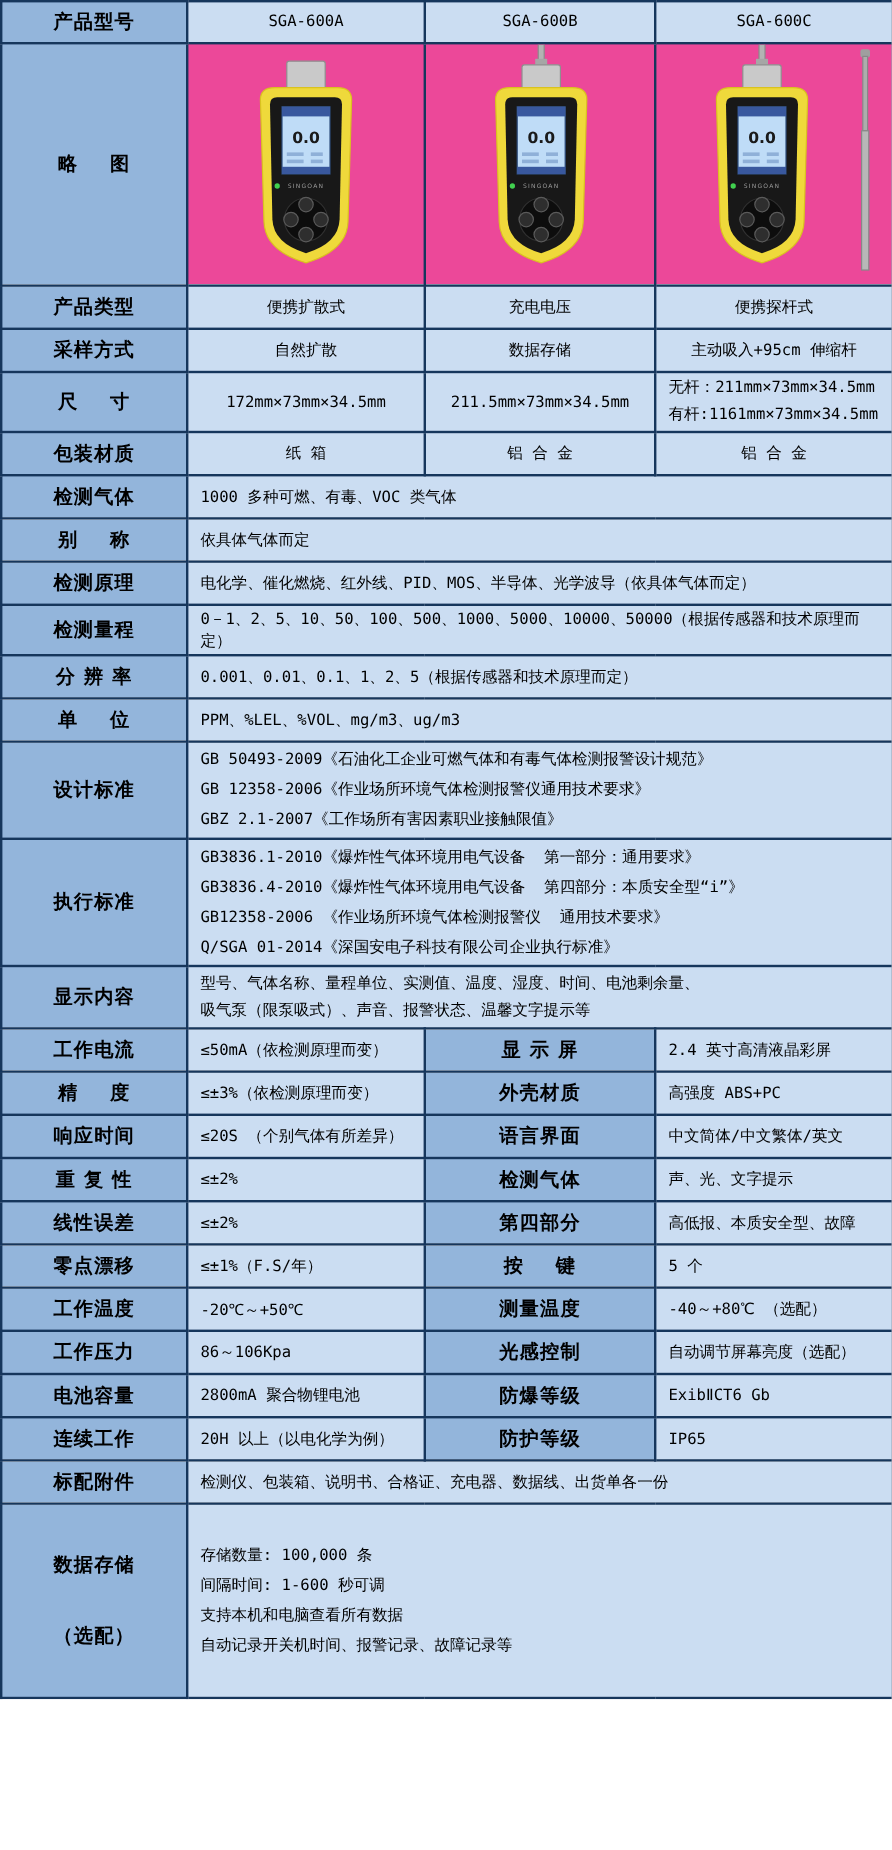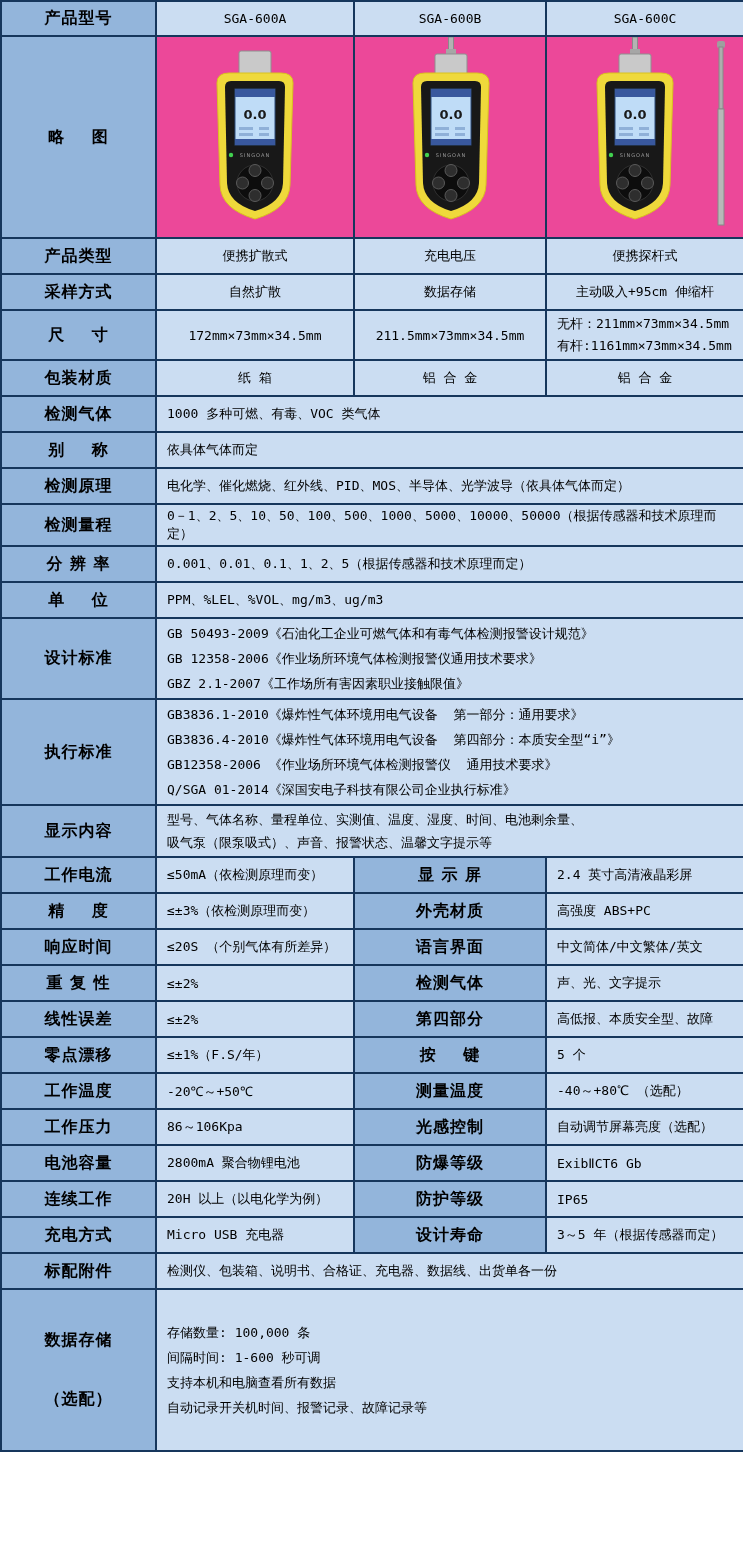--- a/index.html
+++ b/index.html
@@ -257,26 +257,20 @@
   <td class="val">2800mA 聚合物锂电池</td>
   <th class="lbl">防爆等级</th>
   <td class="val">ExibⅡCT6 Gb</td>
 </tr>
 <tr class="r-std">
   <th class="lbl">连续工作</th>
   <td class="val">20H 以上（以电化学为例）</td>
   <th class="lbl">防护等级</th>
   <td class="val">IP65</td>
 </tr>
-<tr class="r-std">
-  <th class="lbl">充电方式</th>
-  <td class="val">Micro USB 充电器</td>
-  <th class="lbl">设计寿命</th>
-  <td class="val">3～5 年（根据传感器而定）</td>
-</tr>
 
 <tr class="r-std">
   <th class="lbl">标配附件</th>
   <td class="val" colspan="3">检测仪、包装箱、说明书、合格证、充电器、数据线、出货单各一份</td>
 </tr>
 <tr class="r-store">
   <th class="lbl">
     <div>数据存储</div>
     <div>（选配）</div>
   </th>

